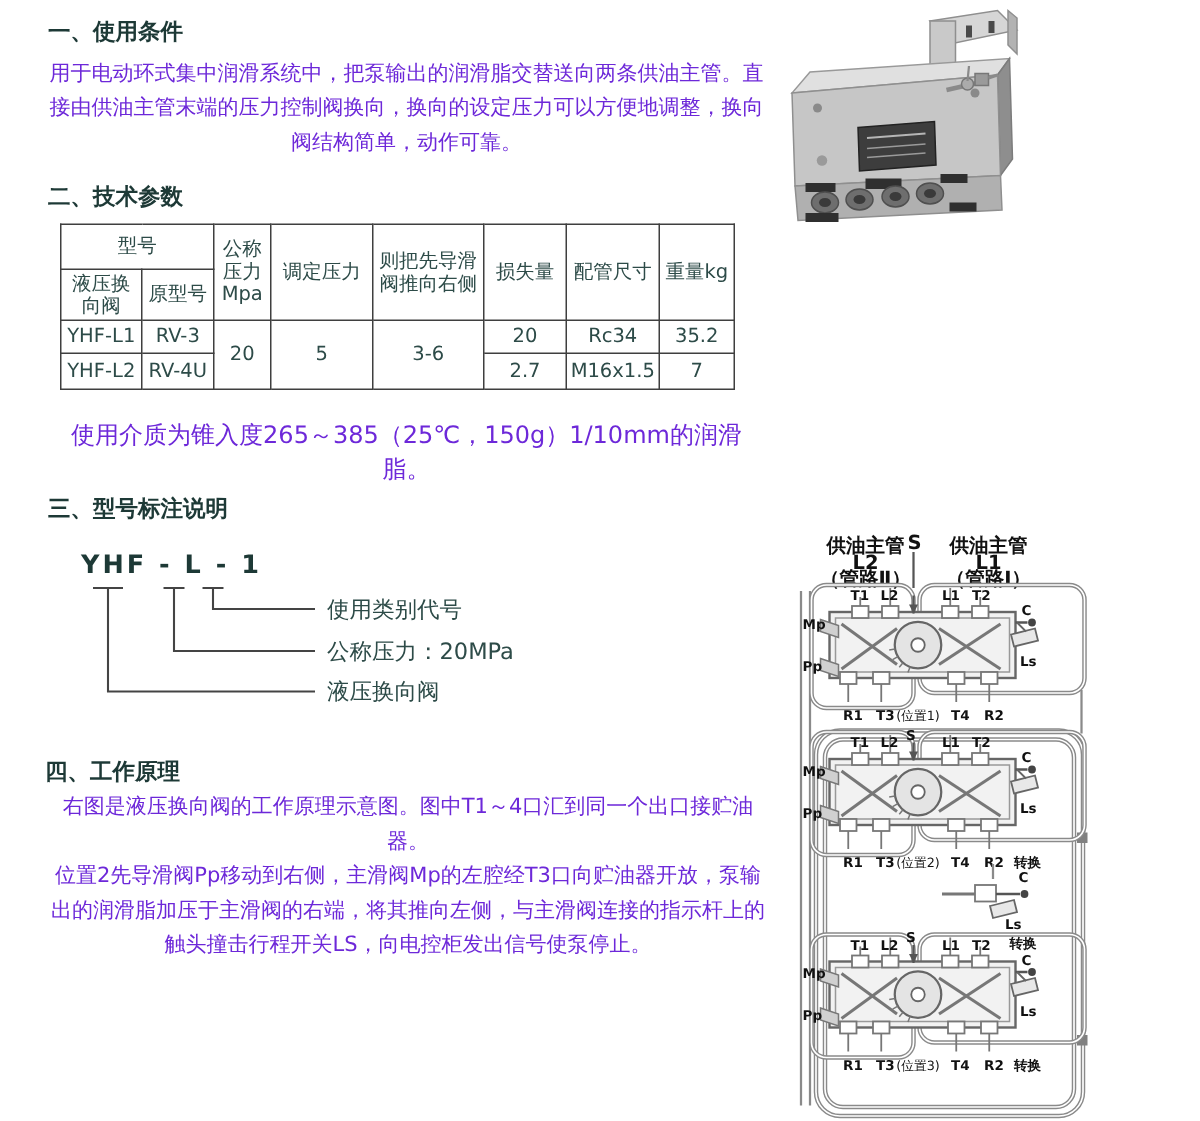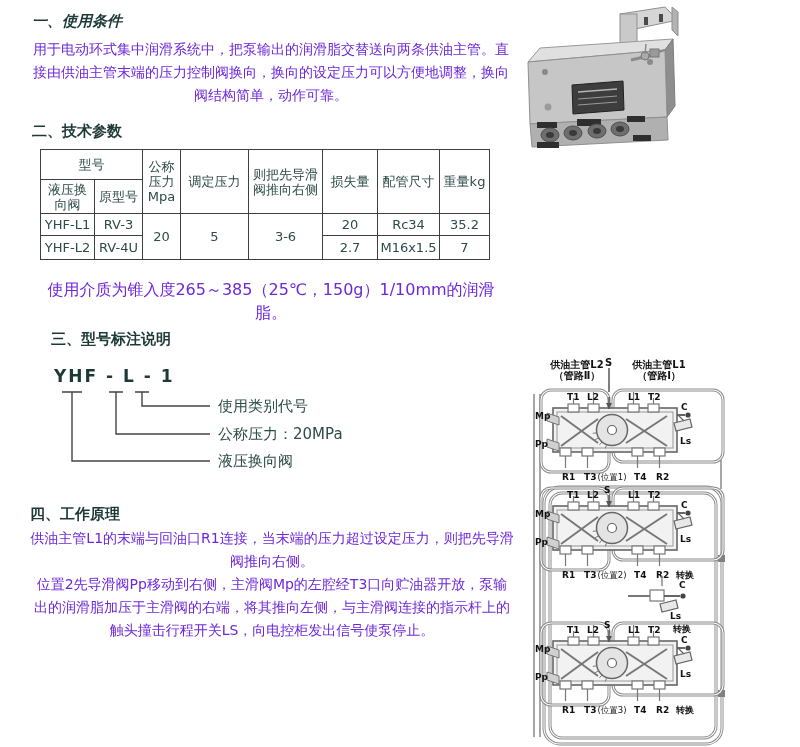--- a/index.html
+++ b/index.html
@@ -13,30 +13,30 @@
   .body-text{font-size:14px;line-height:23px;color:#6d28d9;text-align:center;}
   .body-text p{margin:0;}
   
   table.spec{border-collapse:collapse;table-layout:fixed;font-size:13px;color:#2d4b48;padding-left:28px;}
   table.spec td{border:1px solid #3f3f3f;text-align:center;vertical-align:middle;
     padding:1px 2px;word-break:break-all;line-height:15px;}
   
   svg text{font-family:"DejaVu Sans","Liberation Sans",sans-serif;}
   .vlabel{font-size:9px;font-weight:bold;fill:#111;}
   .vcaption{font-size:8.5px;fill:#111;}
-  .sch-label{font-size:10px;font-weight:bold;color:#111;line-height:11px;text-align:center;}
+  .sch-label{font-size:13px;font-weight:bold;color:#111;line-height:11px;text-align:center;}
   .valve-svg{position:absolute;left:535px;width:200px;height:100px;}
   .pipe{fill:none;stroke:#8a8a8a;stroke-width:3;}
   .pipe-w{fill:none;stroke:#ffffff;stroke-width:1.1;}
   .thin{stroke:#777;stroke-width:1.2;fill:none;}
 </style>
 </head>
 <body>
 
-<h3 class="sec abs" style="left:32px;top:12px;font-style:italic;">一、使用条件</h3>
+<h3 class="sec abs" style="left:32px;top:12px;">一、使用条件</h3>
 <div class="body-text abs" style="left:32px;top:38px;width:478px;">
   <p>用于电动环式集中润滑系统中，把泵输出的润滑脂交替送向两条供油主管。直接由供油主管末端的压力控制阀换向，换向的设定压力可以方便地调整，换向阀结构简单，动作可靠。</p>
 </div>
 
 <h3 class="sec abs" style="left:32px;top:122px;">二、技术参数</h3>
 <table class="spec abs" style="left:40px;top:149px;width:449px;">
   <colgroup>
     <col style="width:54px">
       <col style="width:48px">
       <col style="width:38px">
@@ -74,36 +74,36 @@
     <td>YHF-L2</td>
     <td>RV-4U</td>
     <td>2.7</td>
     <td>M16x1.5</td>
     <td>7</td>
   </tr>
 </tbody>
   </table>
 <div class="body-text abs" style="left:36px;top:278px;width:470px;font-size:16px;">使用介质为锥入度265～385（25℃，150g）1/10mm的润滑脂。</div>
 
-<h3 class="sec abs" style="left:32px;top:330px;margin-left:19px;">三、型号标注说明</h3>
+<h3 class="sec abs" style="left:32px;top:330px;">三、型号标注说明</h3>
 <svg class="abs" style="left:40px;top:358px;" width="460" height="125" viewBox="0 0 460 125">
   <g stroke="#444" stroke-width="1.4" fill="none">
     <path d="M22,34 H42 M32,34 V103 H170"></path>
     <path d="M69,34 H83 M76,34 V76 H170"></path>
     <path d="M95,34 H109 M102,34 V48 H170"></path>
   </g>
   <text x="14" y="24" font-size="17" font-weight="bold" fill="#1d3936" letter-spacing="2">YHF - L - 1</text>
   <text x="178" y="53" font-size="15" fill="#2d4b48">使用类别代号</text>
   <text x="178" y="81" font-size="15" fill="#2d4b48">公称压力：20MPa</text>
   <text x="178" y="108" font-size="15" fill="#2d4b48">液压换向阀</text>
 </svg>
 
 <h3 class="sec abs" style="left:30px;top:505px;">四、工作原理</h3>
 <div class="body-text abs" style="left:30px;top:527px;width:484px;">
-  <p>供油主管L1的末端与回油口R1连接，当末端的压力超过设定压力，则把先导滑阀推向右侧。</p>
+  <p>右图是液压换向阀的工作原理示意图。图中T1～4口汇到同一个出口接贮油器。</p>
   <p>位置2先导滑阀Pp移动到右侧，主滑阀Mp的左腔经T3口向贮油器开放，泵输出的润滑脂加压于主滑阀的右端，将其推向左侧，与主滑阀连接的指示杆上的触头撞击行程开关LS，向电控柜发出信号使泵停止。</p>
 
 </div>
 
 <svg class="abs" style="left:515px;top:2px;" width="285" height="155" viewBox="0 0 285 155">
 
   <g>
     <polygon points="105,12 150,5 163,18 120,27" fill="#d6d6d6" stroke="#8f8f8f" stroke-width="1"></polygon>
     <polygon points="157,5 163,10 163,34 157,28" fill="#b2b2b2" stroke="#8f8f8f" stroke-width="1"></polygon>
     <rect x="105" y="12" width="17" height="64" fill="#c9c9c9" stroke="#8f8f8f" stroke-width="1"></rect>

